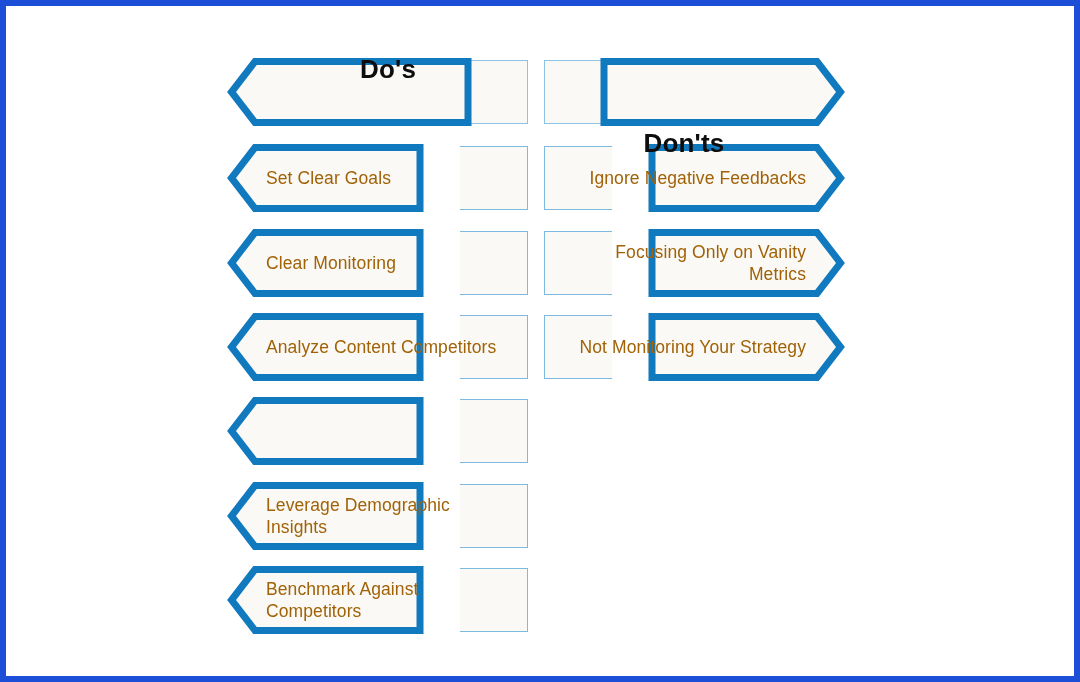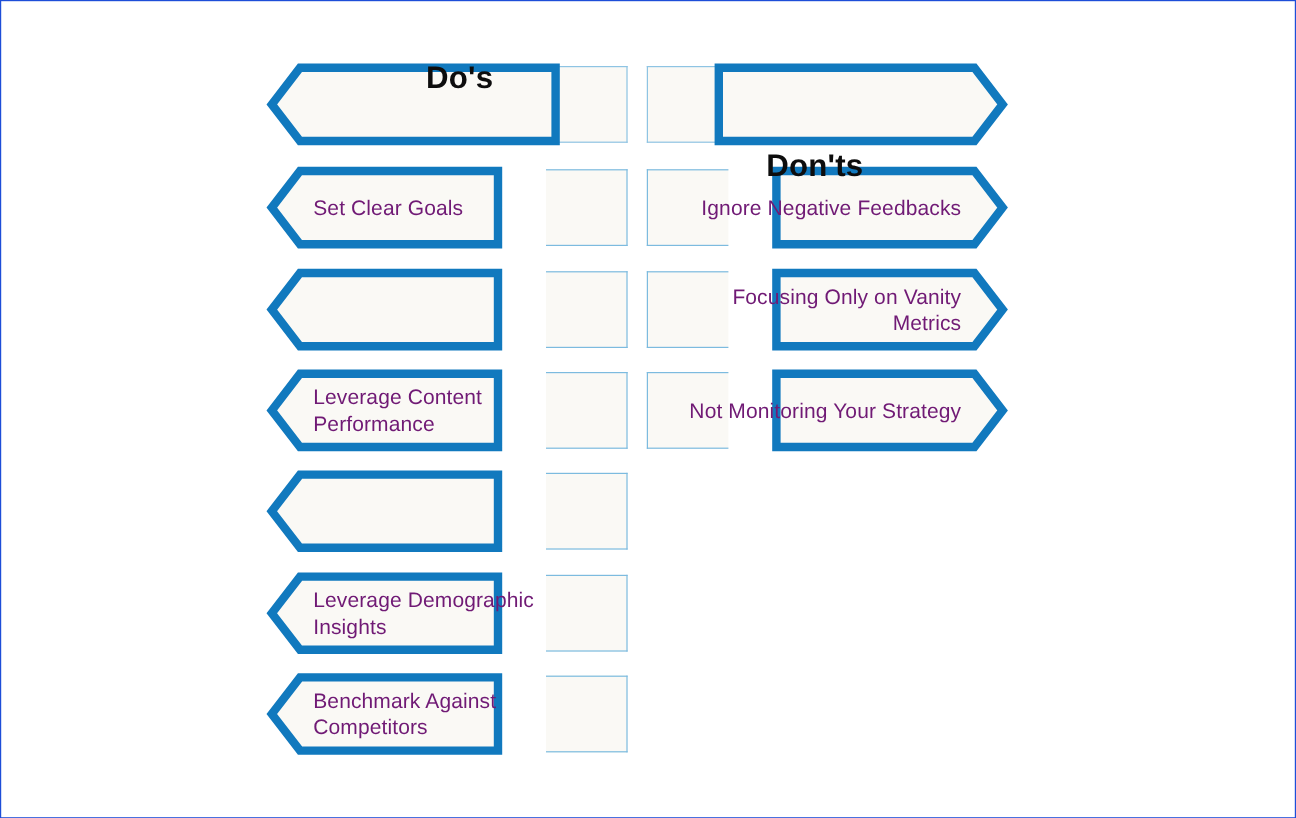--- a/index.html
+++ b/index.html
@@ -14,21 +14,21 @@
     font-family: "Liberation Sans", sans-serif;
     overflow: hidden;
   }
 
   #canvas {
     position: relative;
     width: 1080px;
     height: 682px;
     background: #ffffff;
     box-sizing: border-box;
-    border: 1px solid #1d4ed8;
+    border: 6px solid #1d4ed8;
   }
 
   
   .row {
     position: absolute;
     width: 300px;
     height: 68px;
   }
 
   
@@ -63,21 +63,21 @@
   
   .label {
     position: absolute;
     top: 0;
     height: 68px;
     display: flex;
     flex-direction: column;
     justify-content: center;
     font-size: 17.5px;
     line-height: 22px;
-    color: #701a75;
+    color: #a16207;
     letter-spacing: 0.1px;
     white-space: pre-line;
     z-index: 3;
   }
   .row.left  .label {
     left: 38px;
     right: 18px;
     align-items: flex-start;
     text-align: left;
   }
@@ -140,28 +140,29 @@
       <path class="body" d="M 192 3.5 L 27 3.5 L 3.5 34 L 27 64.5 L 192 64.5 Z"></path>
     </svg>
     <div class="label">Set Clear Goals</div>
   </div>
 
   <div class="row left" style="left:222px; top:223px;">
     <div class="ghost"></div>
     <svg class="arrow" viewBox="0 0 300 68" preserveAspectRatio="none">
       <path class="body" d="M 192 3.5 L 27 3.5 L 3.5 34 L 27 64.5 L 192 64.5 Z"></path>
     </svg>
+    <div class="label">Clear Monitoring</div>
   </div>
 
   <div class="row left" style="left:222px; top:307px;">
     <div class="ghost"></div>
     <svg class="arrow" viewBox="0 0 300 68" preserveAspectRatio="none">
       <path class="body" d="M 192 3.5 L 27 3.5 L 3.5 34 L 27 64.5 L 192 64.5 Z"></path>
     </svg>
-    <div class="label">Leverage Content Performance</div>
+    <div class="label">Analyze Content Competitors</div>
   </div>
 
   <div class="row left" style="left:222px; top:391px;">
     <div class="ghost"></div>
     <svg class="arrow" viewBox="0 0 300 68" preserveAspectRatio="none">
       <path class="body" d="M 192 3.5 L 27 3.5 L 3.5 34 L 27 64.5 L 192 64.5 Z"></path>
     </svg>
   </div>
 
   <div class="row left" style="left:222px; top:560px;">

